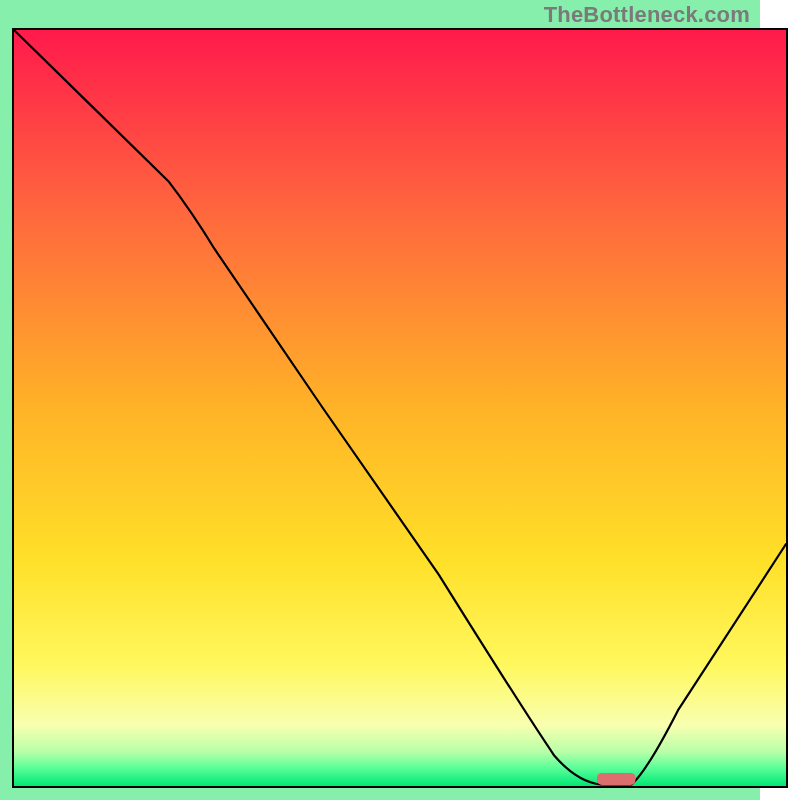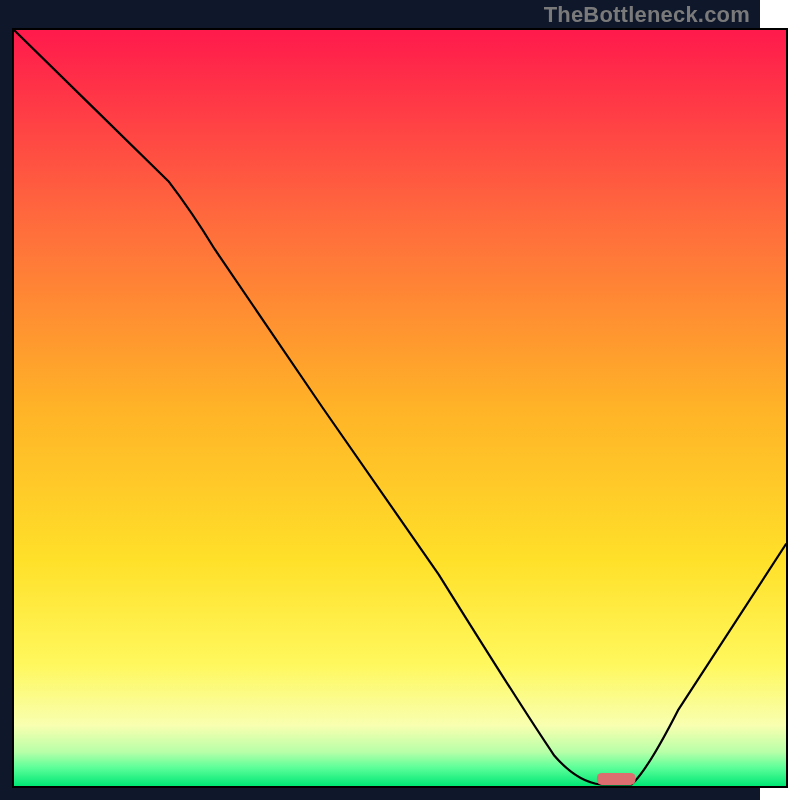--- a/index.html
+++ b/index.html
@@ -7,21 +7,21 @@
     padding: 0;
     width: 800px;
     height: 800px;
     overflow: hidden;
     font-family: Arial, Helvetica, sans-serif;
   }
   .stage {
     position: relative;
     width: 760px;
     height: 800px;
-    background: #0f172a;
+    background: #86efac;
   }
   .watermark {
     position: absolute;
     top: 2px;
     right: 10px;
     font-size: 22px;
     font-weight: 600;
     color: #7a7a7a;
     letter-spacing: 0.2px;
   }

